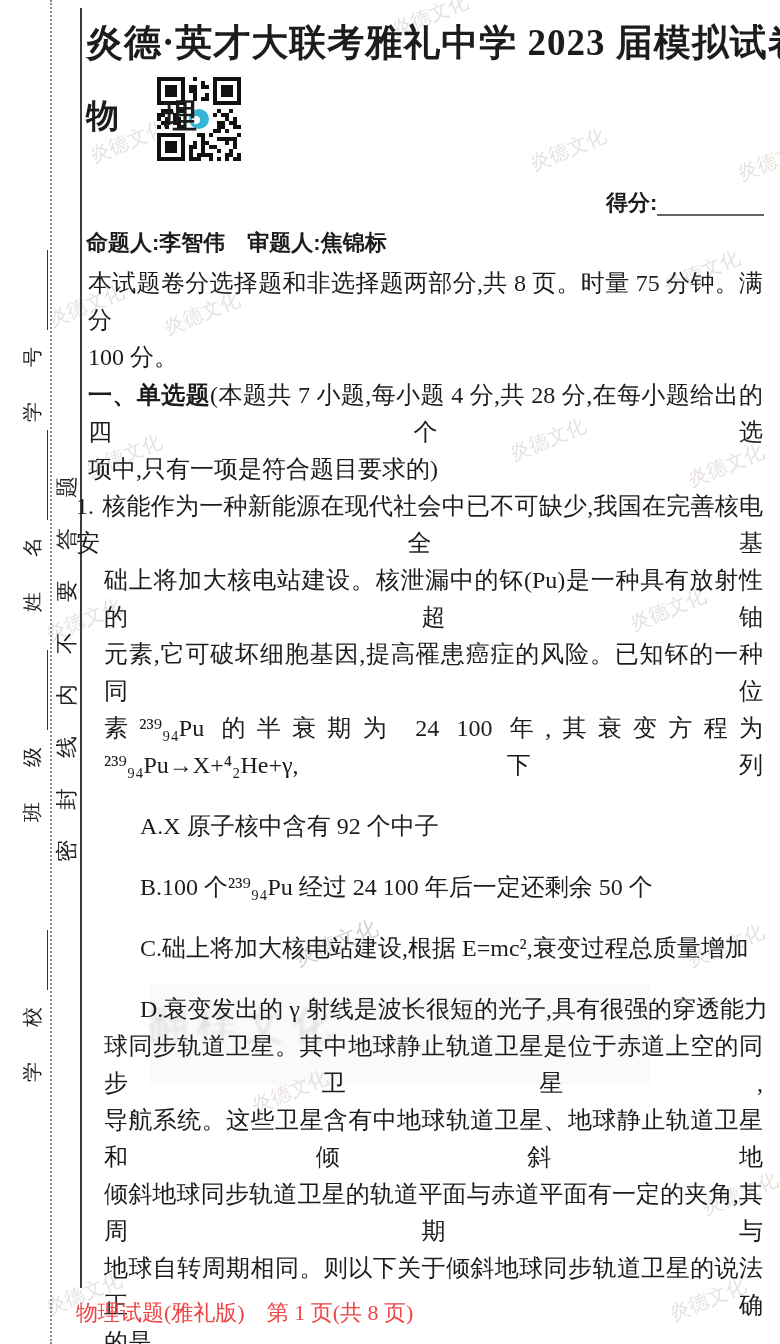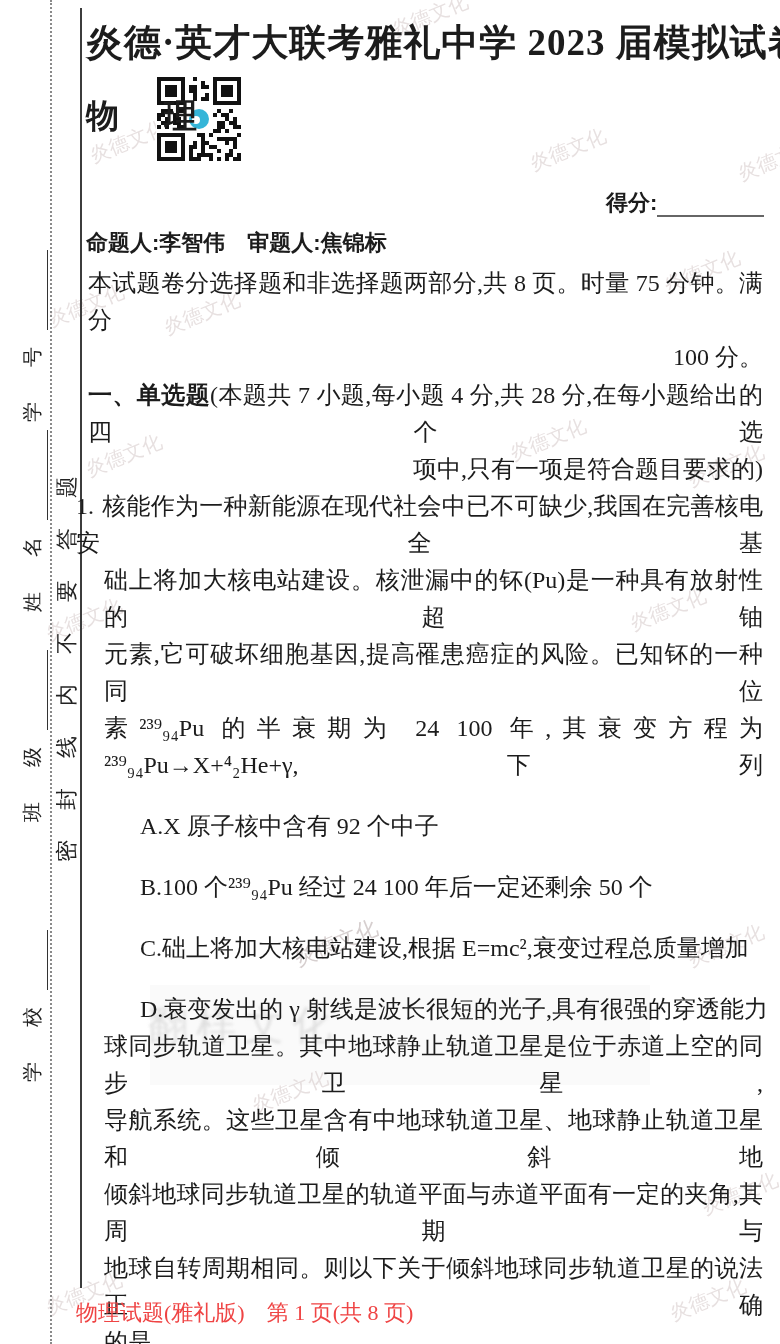--- a/index.html
+++ b/index.html
@@ -13,30 +13,30 @@
   .side-field .fl{letter-spacing:15px;white-space:nowrap;padding-bottom:2px;}
   .side-field .fline{flex:1;border-bottom:1.5px solid #333;height:24px;margin-left:2px;}
   .seal-text{position:absolute;left:52px;top:862px;width:420px;transform:rotate(-90deg);
              transform-origin:0 0;font-size:22px;letter-spacing:30px;color:#222;white-space:nowrap;}
   
   .title{position:absolute;top:18px;left:86px;width:676px;text-align:center;font-size:37px;
          font-weight:700;letter-spacing:1px;white-space:nowrap;}
   .qr{position:absolute;left:156px;top:76px;width:86px;height:86px;}
   .subject{position:absolute;top:94px;left:86px;width:676px;text-align:left;font-size:33px;
            font-weight:700;font-family:"Liberation Sans","DejaVu Sans",sans-serif;letter-spacing:6px;}
-  .score-row{position:absolute;left:606px;top:188px;width:158px;display:flex;align-items:center;height:30px;}
+  .score-row{position:absolute;left:606px;top:188px;width:158px;display:flex;align-items:flex-start;height:30px;}
   .score-label{font-size:22px;font-weight:700;font-family:"Liberation Sans","DejaVu Sans",sans-serif;white-space:nowrap;}
   .score-line{flex:1;border-bottom:2px solid #666;height:26px;}
   .setters{position:absolute;top:228px;left:86px;width:676px;text-align:left;font-size:22px;
            font-weight:700;font-family:"Liberation Sans","DejaVu Sans",sans-serif;}
   
   .body{position:absolute;left:76px;top:265px;width:687px;font-size:24px;line-height:37px;}
   .ln{white-space:nowrap;}
   .ln.j{white-space:normal;text-align:justify;text-align-last:justify;}
-  .pad12{padding-left:12px;text-align:right;}
+  .pad12{padding-left:12px;}
   .cont{padding-left:28px;}
   .opt{padding-left:64px;margin-top:24px;}
   .qnum{display:inline-block;min-width:26px;}
   .bold-sans{font-weight:700;font-family:"Liberation Sans","DejaVu Sans",sans-serif;}
   .footer{position:absolute;top:1298px;left:76px;width:687px;text-align:left;font-size:22px;color:#ef4444;}
   
   .wm{position:absolute;font-size:20px;color:#d8cdcd;opacity:.6;transform:rotate(-22deg);
       white-space:nowrap;pointer-events:none;}
   .wm.strong{color:#c9bfbf;font-size:22px;opacity:.75;}
   .bleed{position:absolute;left:148px;top:998px;font-size:40px;color:#dadada;opacity:.8;

